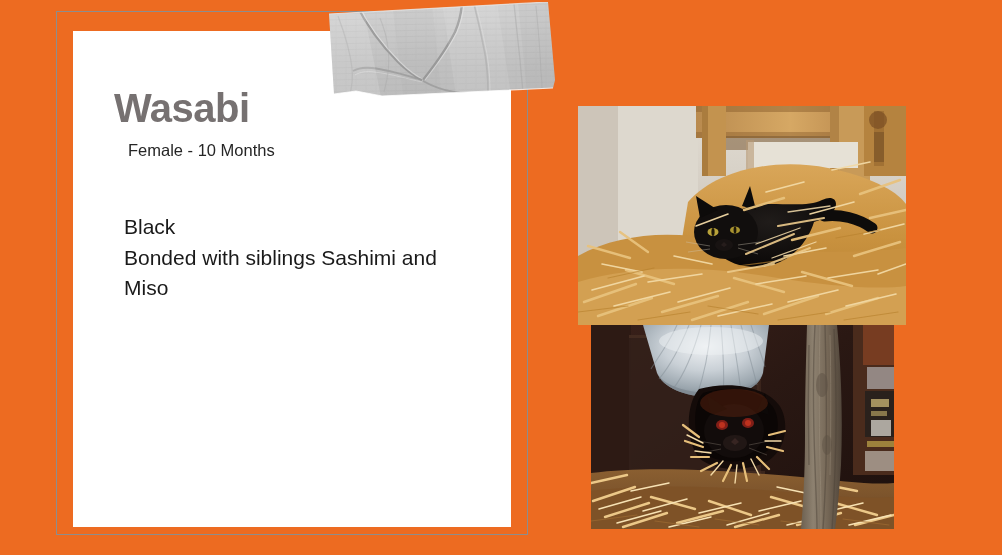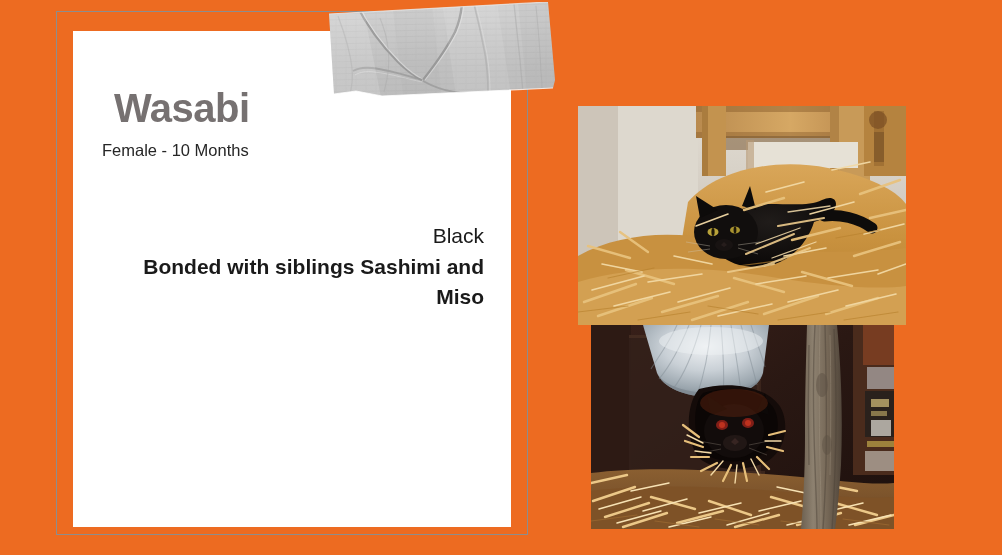--- a/index.html
+++ b/index.html
@@ -32,60 +32,58 @@
 
   
   #card {
     position: absolute;
     left: 73px;
     top: 31px;
     width: 438px;
     height: 496px;
     background: #ffffff;
     box-sizing: border-box;
-    text-align: right;
   }
 
   #card-title {
     position: absolute;
     left: 41px;
     top: 57px;
     font-size: 40px;
     font-weight: bold;
     color: #767171;
     letter-spacing: -0.5px;
     line-height: 1;
     white-space: nowrap;
   }
 
   #card-subtitle {
     position: absolute;
-    left: 29px;
+    left: 55px;
     top: 111px;
     font-size: 16.5px;
     color: #262626;
     line-height: 1;
     white-space: nowrap;
   }
 
   #card-body {
     position: absolute;
     left: 51px;
-    top: 190px;
+    top: 181px;
     font-size: 21px;
     color: #1a1a1a;
     line-height: 30.5px;
     width: 360px;
   }
   #card-body .bodyline {
     white-space: nowrap;
   }
   #card-body .bodyline.wrap {
     white-space: normal;
-    font-weight: bold;
   }
 
   
   #tape {
     position: absolute;
     left: 322px;
     top: 2px;
     width: 236px;
     height: 100px;
     pointer-events: none;

